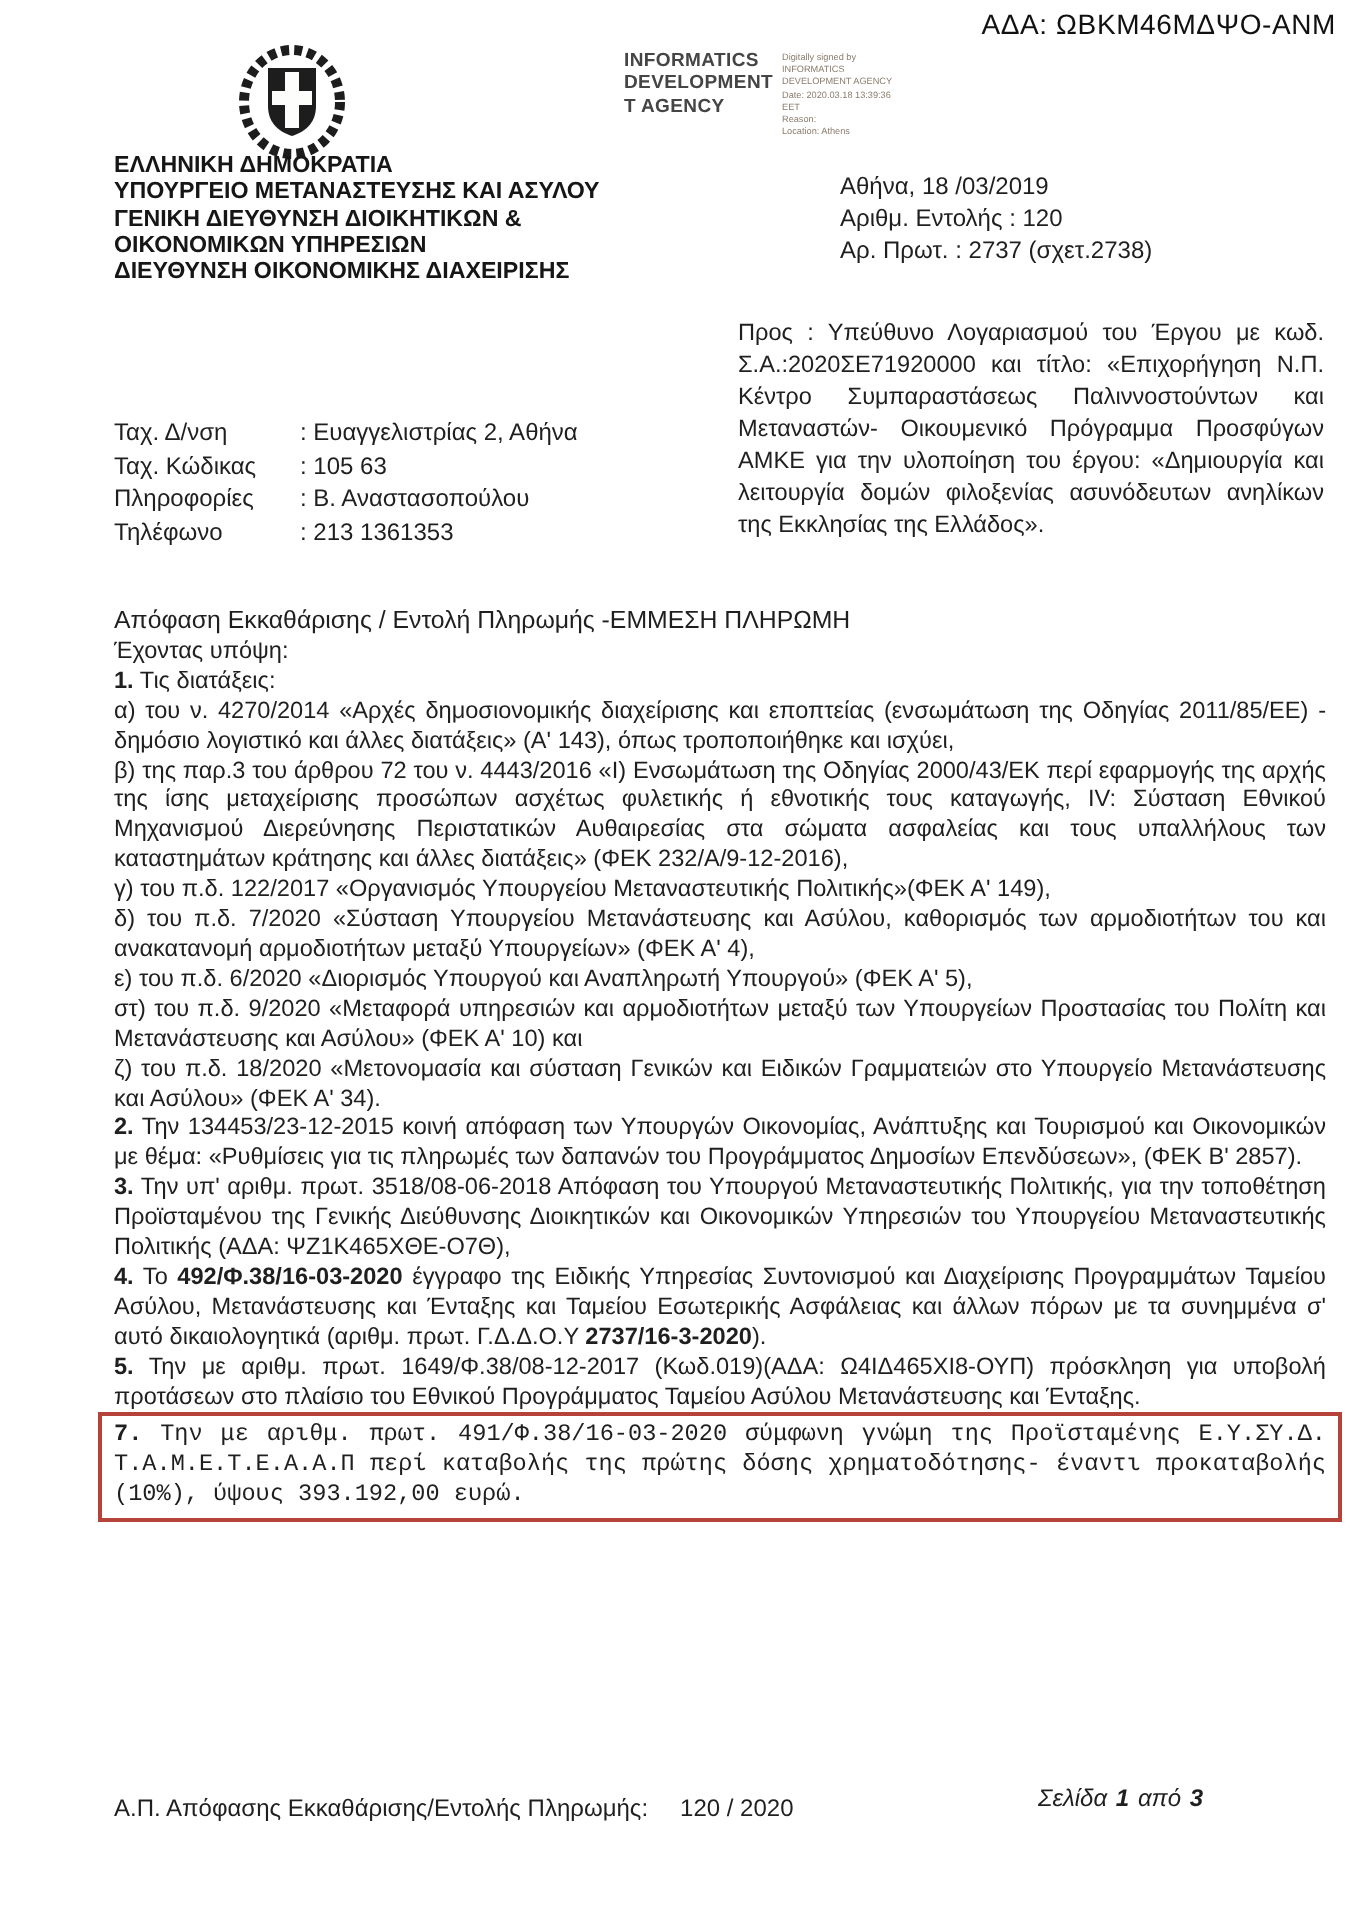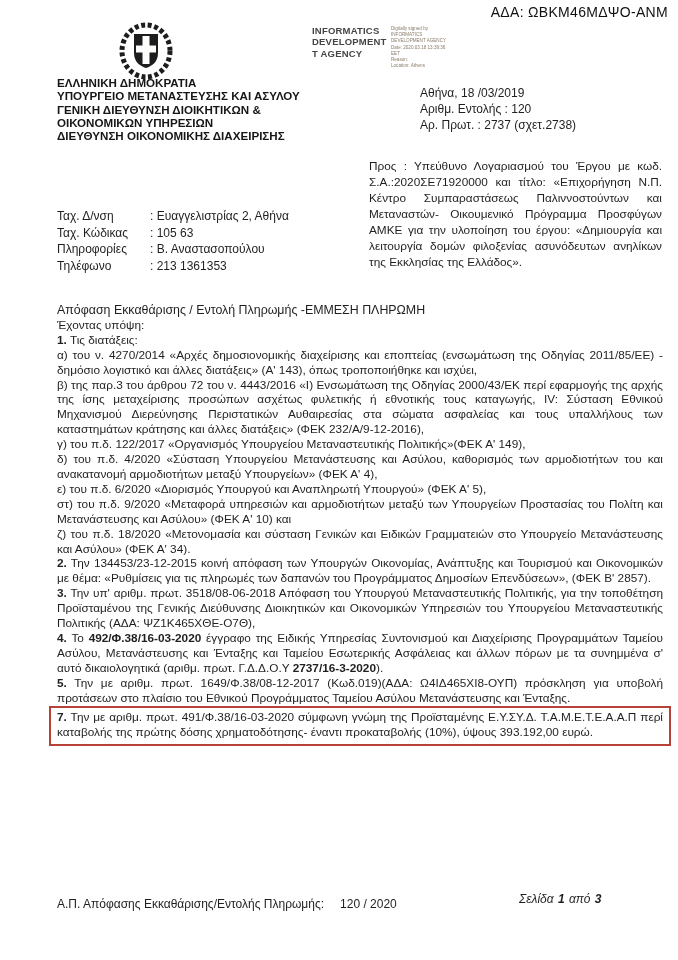--- a/index.html
+++ b/index.html
@@ -51,20 +51,21 @@
   .main{
     position:absolute;top:303px;left:57px;width:606px;
     font-size:11.8px;line-height:14.9px;text-align:justify;
   }
   .doc-title{font-size:12.4px;font-weight:normal;margin:0 0 13px 0;text-align:left;}
   .main p{margin:0;}
   .highlight{
     border:2px solid #b5433a;
     margin:1px -8px 0 -8px;
     padding:2px 6px 4px 6px;
+    font-family:Liberation Mono, monospace;
   }
   
   .footer-ref{
     position:absolute;top:897px;left:57px;
     font-size:12px;display:flex;gap:16px;
   }
   .page-num{
     position:absolute;top:892px;left:519px;
     font-size:12px;
     font-style:italic;
@@ -138,21 +139,21 @@
   <div class="pros">Προς : Υπεύθυνο Λογαριασμού του Έργου με κωδ. Σ.Α.:2020ΣΕ71920000 και τίτλο: «Επιχορήγηση Ν.Π. Κέντρο Συμπαραστάσεως Παλιννοστούντων και Μεταναστών- Οικουμενικό Πρόγραμμα Προσφύγων ΑΜΚΕ για την υλοποίηση του έργου: «Δημιουργία και λειτουργία δομών φιλοξενίας ασυνόδευτων ανηλίκων της Εκκλησίας της Ελλάδος».</div>
 
   <div class="main">
     <p class="doc-title">Απόφαση Εκκαθάρισης / Εντολή Πληρωμής -ΕΜΜΕΣΗ ΠΛΗΡΩΜΗ</p>
     <p>Έχοντας υπόψη:</p>
 
     <p><b>1.</b> <span>Τις διατάξεις:</span></p>
     <p>α) του ν. 4270/2014 «Αρχές δημοσιονομικής διαχείρισης και εποπτείας (ενσωμάτωση της Οδηγίας 2011/85/ΕΕ) - δημόσιο λογιστικό και άλλες διατάξεις» (Α' 143), όπως τροποποιήθηκε και ισχύει,</p>
     <p>β) της παρ.3 του άρθρου 72 του ν. 4443/2016 «Ι) Ενσωμάτωση της Οδηγίας 2000/43/ΕΚ περί εφαρμογής της αρχής της ίσης μεταχείρισης προσώπων ασχέτως φυλετικής ή εθνοτικής τους καταγωγής,  IV: Σύσταση Εθνικού Μηχανισμού Διερεύνησης Περιστατικών Αυθαιρεσίας στα σώματα ασφαλείας και τους υπαλλήλους των καταστημάτων κράτησης και άλλες διατάξεις» (ΦΕΚ 232/Α/9-12-2016),</p>
     <p>γ) του π.δ. 122/2017 «Οργανισμός Υπουργείου Μεταναστευτικής Πολιτικής»(ΦΕΚ Α' 149),</p>
-    <p>δ) του π.δ. 4/2020 «Σύσταση Υπουργείου Μετανάστευσης και Ασύλου, καθορισμός των αρμοδιοτήτων του και ανακατανομή αρμοδιοτήτων μεταξύ Υπουργείων» (ΦΕΚ Α' 4),</p>
+    <p>δ) του π.δ. 7/2020 «Σύσταση Υπουργείου Μετανάστευσης και Ασύλου, καθορισμός των αρμοδιοτήτων του και ανακατανομή αρμοδιοτήτων μεταξύ Υπουργείων» (ΦΕΚ Α' 4),</p>
     <p>ε) του π.δ. 6/2020 «Διορισμός Υπουργού και Αναπληρωτή Υπουργού» (ΦΕΚ Α' 5),</p>
     <p>στ) του π.δ. 9/2020 «Μεταφορά υπηρεσιών και αρμοδιοτήτων μεταξύ των Υπουργείων Προστασίας του Πολίτη και Μετανάστευσης και Ασύλου» (ΦΕΚ Α' 10) και</p>
     <p>ζ) του π.δ. 18/2020 «Μετονομασία και σύσταση Γενικών και Ειδικών Γραμματειών στο Υπουργείο Μετανάστευσης και Ασύλου» (ΦΕΚ Α' 34).</p>
     <p><b>2.</b> <span>Την 134453/23-12-2015 κοινή απόφαση των Υπουργών Οικονομίας, Ανάπτυξης και Τουρισμού και Οικονομικών με θέμα: «Ρυθμίσεις για τις πληρωμές των δαπανών του Προγράμματος Δημοσίων Επενδύσεων», (ΦΕΚ Β' 2857).</span></p>
     <p><b>3.</b> <span>Την υπ' αριθμ. πρωτ. 3518/08-06-2018 Απόφαση του Υπουργού Μεταναστευτικής Πολιτικής, για την τοποθέτηση Προϊσταμένου της Γενικής Διεύθυνσης Διοικητικών και Οικονομικών Υπηρεσιών του Υπουργείου Μεταναστευτικής Πολιτικής (ΑΔΑ: ΨΖ1Κ465ΧΘΕ-Ο7Θ),</span></p>
     <p><b>4.</b> <span>Το </span><b>492/Φ.38/16-03-2020</b><span> έγγραφο της Ειδικής Υπηρεσίας Συντονισμού και Διαχείρισης Προγραμμάτων Ταμείου Ασύλου, Μετανάστευσης και Ένταξης και Ταμείου Εσωτερικής Ασφάλειας και άλλων πόρων με τα συνημμένα σ' αυτό δικαιολογητικά (αριθμ. πρωτ. Γ.Δ.Δ.Ο.Υ </span><b>2737/16-3-2020</b><span>).</span></p>
     <p><b>5.</b> <span>Την με αριθμ. πρωτ. 1649/Φ.38/08-12-2017 (Κωδ.019)(ΑΔΑ: Ω4ΙΔ465ΧΙ8-ΟΥΠ) πρόσκληση για υποβολή προτάσεων στο πλαίσιο του Εθνικού Προγράμματος Ταμείου Ασύλου Μετανάστευσης και Ένταξης.</span></p>
 
     <div class="highlight">
       <p><b>7.</b> <span>Την με αριθμ. πρωτ. 491/Φ.38/16-03-2020 σύμφωνη γνώμη της Προϊσταμένης Ε.Υ.ΣΥ.Δ. Τ.Α.Μ.Ε.Τ.Ε.Α.Α.Π  περί καταβολής της πρώτης δόσης χρηματοδότησης- έναντι προκαταβολής (10%), ύψους 393.192,00 ευρώ.</span></p>

